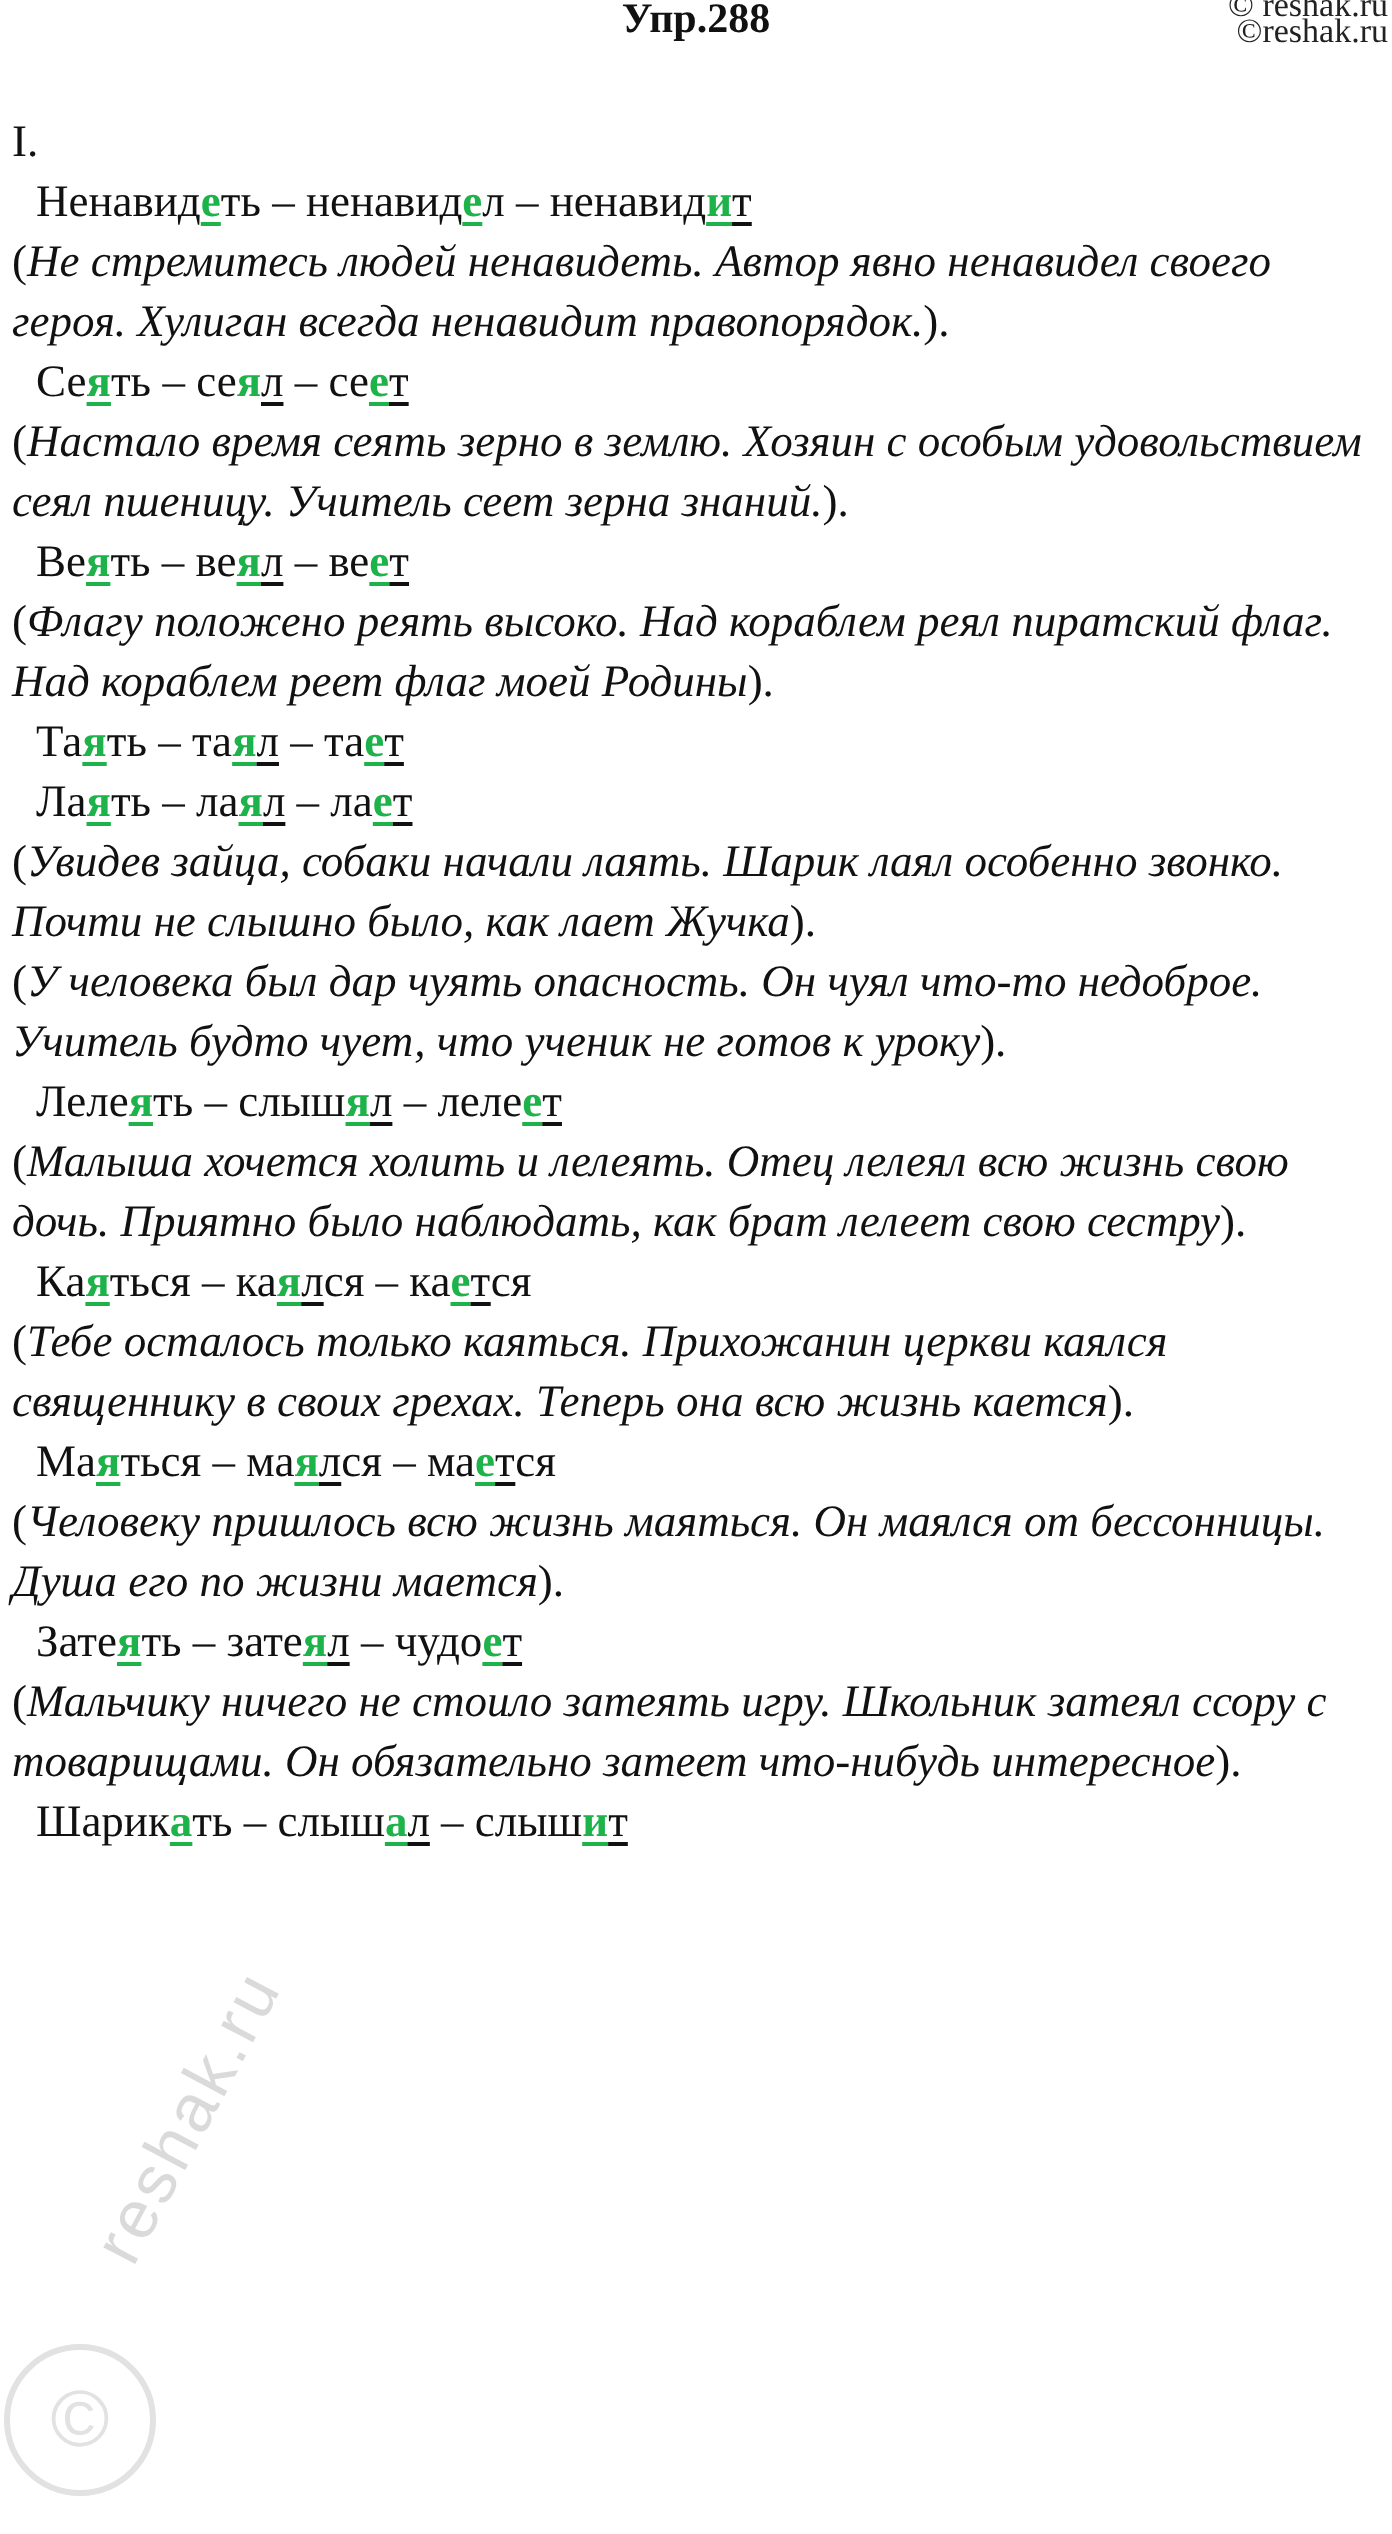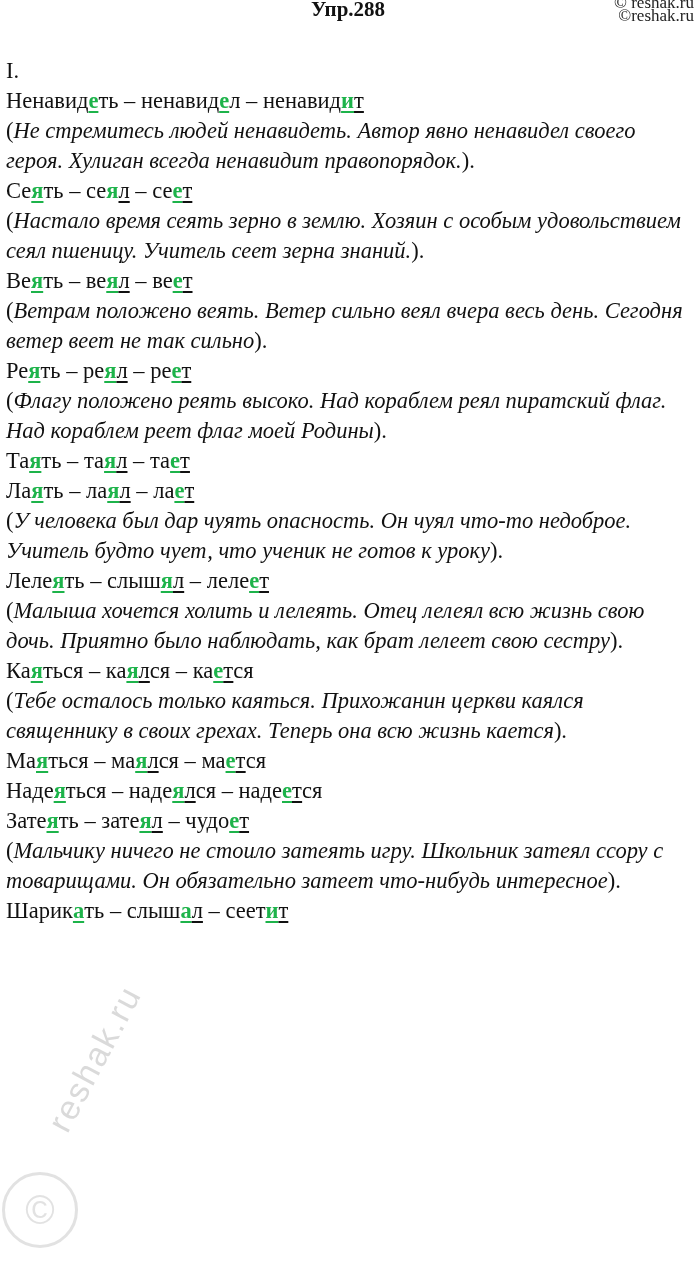--- a/index.html
+++ b/index.html
@@ -15,21 +15,21 @@
   .wm-top {
     position: absolute; right: 2px; top: -4px; font-size: 17px; line-height: 13px;
     text-align: right; color: #222;
   }
   .wm-top span { display: block; }
   .content {
     position: absolute; left: 6px; top: 56px; width: 690px;
     font-size: 22.5px; line-height: 30px;
   }
   .section { display: block; height: 30px; }
-  .words { display: block; white-space: nowrap; height: 30px; }
+  .words { display: block; white-space: nowrap; height: 30px; margin-left: 12px; }
   .example { display: block; height: 60px; }
   .example i { }
   .seg-g { color: #1db34a; font-weight: bold; }
   .seg-gu { color: #1db34a; font-weight: bold; text-decoration: underline; text-decoration-color: #1db34a; text-decoration-thickness: 2px; text-underline-offset: 3px; }
   .seg-bu { text-decoration: underline; text-decoration-color: #111; text-decoration-thickness: 2px; text-underline-offset: 3px; }
   .seg-n { }
   .wm-diag {
     position: absolute; left: 40px; top: 1120px; transform: rotate(-62deg);
     font-family: "Liberation Sans", sans-serif; font-size: 34px; color: rgba(150,150,150,0.35);
     letter-spacing: 2px; pointer-events: none; transform-origin: left top;
@@ -51,32 +51,31 @@
 </div>
 
 <div class="content">
   <div class="section">I.</div>
   <div id="entries">
       <div class="words"><span class="seg-n">Ненавид</span><span class="seg-gu">е</span><span class="seg-n">ть – ненавид</span><span class="seg-gu">е</span><span class="seg-n">л – ненавид</span><span class="seg-gu">и</span><span class="seg-bu">т</span></div>
       <div class="example"><span>(</span><i>Не стремитесь людей ненавидеть. Автор явно ненавидел своего героя. Хулиган всегда ненавидит правопорядок.</i><span>).</span></div>
       <div class="words"><span class="seg-n">Се</span><span class="seg-gu">я</span><span class="seg-n">ть – се</span><span class="seg-g">я</span><span class="seg-bu">л</span><span class="seg-n"> – се</span><span class="seg-gu">е</span><span class="seg-bu">т</span></div>
       <div class="example"><span>(</span><i>Настало время сеять зерно в землю. Хозяин с особым удовольствием сеял пшеницу. Учитель сеет зерна знаний.</i><span>).</span></div>
       <div class="words"><span class="seg-n">Ве</span><span class="seg-gu">я</span><span class="seg-n">ть – ве</span><span class="seg-gu">я</span><span class="seg-bu">л</span><span class="seg-n"> – ве</span><span class="seg-gu">е</span><span class="seg-bu">т</span></div>
-      <div class="example"><span>(</span><i>Ветрам положено веять. Ветер сильно веял вчера весь день. Сегодня ветер веет не так сильно</i><span>).</span></div>
-      <div class="words"><span class="seg-n">Ре</span><span class="seg-gu">я</span><span class="seg-n">ть – ре</span><span class="seg-gu">я</span><span class="seg-bu">л</span><span class="seg-n"> – ре</span><span class="seg-gu">е</span><span class="seg-bu">т</span></div>
       <div class="example"><span>(</span><i>Флагу положено реять высоко. Над кораблем реял пиратский флаг. Над кораблем реет флаг моей Родины</i><span>).</span></div>
       <div class="words"><span class="seg-n">Та</span><span class="seg-gu">я</span><span class="seg-n">ть – та</span><span class="seg-gu">я</span><span class="seg-bu">л</span><span class="seg-n"> – та</span><span class="seg-gu">е</span><span class="seg-bu">т</span></div>
       <div class="words"><span class="seg-n">Ла</span><span class="seg-gu">я</span><span class="seg-n">ть – ла</span><span class="seg-gu">я</span><span class="seg-bu">л</span><span class="seg-n"> – ла</span><span class="seg-gu">е</span><span class="seg-bu">т</span></div>
+      <div class="example"><span>(</span><i>Увидев зайца, собаки начали лаять. Шарик лаял особенно звонко. Почти не слышно было, как лает Жучка</i><span>).</span></div>
       <div class="example"><span>(</span><i>У человека был дар чуять опасность. Он чуял что-то недоброе. Учитель будто чует, что ученик не готов к уроку</i><span>).</span></div>
       <div class="words"><span class="seg-n">Леле</span><span class="seg-gu">я</span><span class="seg-n">ть – слыш</span><span class="seg-gu">я</span><span class="seg-bu">л</span><span class="seg-n"> – леле</span><span class="seg-gu">е</span><span class="seg-bu">т</span></div>
       <div class="example"><span>(</span><i>Малыша хочется холить и лелеять. Отец лелеял всю жизнь свою дочь. Приятно было наблюдать, как брат лелеет свою сестру</i><span>).</span></div>
       <div class="words"><span class="seg-n">Ка</span><span class="seg-gu">я</span><span class="seg-n">ться – ка</span><span class="seg-gu">я</span><span class="seg-bu">л</span><span class="seg-n">ся – ка</span><span class="seg-gu">е</span><span class="seg-bu">т</span><span class="seg-n">ся</span></div>
       <div class="example"><span>(</span><i>Тебе осталось только каяться. Прихожанин церкви каялся священнику в своих грехах. Теперь она всю жизнь кается</i><span>).</span></div>
       <div class="words"><span class="seg-n">Ма</span><span class="seg-gu">я</span><span class="seg-n">ться – ма</span><span class="seg-gu">я</span><span class="seg-bu">л</span><span class="seg-n">ся – ма</span><span class="seg-gu">е</span><span class="seg-bu">т</span><span class="seg-n">ся</span></div>
-      <div class="words"><span class="seg-n">Наде</span><span class="seg-gu">я</span><span class="seg-n">ться – наде</span><span class="seg-gu">я</span><span class="seg-bu">л</span><span class="seg-n">ся – наде</span><span class="seg-gu">е</span><span class="seg-bu">т</span><span class="seg-n">ся</span></div>
+      <div class="example"><span>(</span><i>Человеку пришлось всю жизнь маяться. Он маялся от бессонницы. Душа его по жизни мается</i><span>).</span></div>
       <div class="words"><span class="seg-n">Зате</span><span class="seg-gu">я</span><span class="seg-n">ть – зате</span><span class="seg-gu">я</span><span class="seg-bu">л</span><span class="seg-n"> – чудо</span><span class="seg-gu">е</span><span class="seg-bu">т</span></div>
       <div class="example"><span>(</span><i>Мальчику ничего не стоило затеять игру. Школьник затеял ссору с товарищами. Он обязательно затеет что-нибудь интересное</i><span>).</span></div>
-      <div class="words"><span class="seg-n">Шарик</span><span class="seg-gu">а</span><span class="seg-n">ть – слыш</span><span class="seg-gu">а</span><span class="seg-bu">л</span><span class="seg-n"> – сеет</span><span class="seg-gu">и</span><span class="seg-bu">т</span></div>
+      <div class="words"><span class="seg-n">Шарик</span><span class="seg-gu">а</span><span class="seg-n">ть – слыш</span><span class="seg-gu">а</span><span class="seg-bu">л</span><span class="seg-n"> – слыш</span><span class="seg-gu">и</span><span class="seg-bu">т</span></div>
     </div>
 </div>
 
 <div class="wm-circle">©</div>
 <div class="wm-diag">reshak.ru</div>
 
 </body></html>

